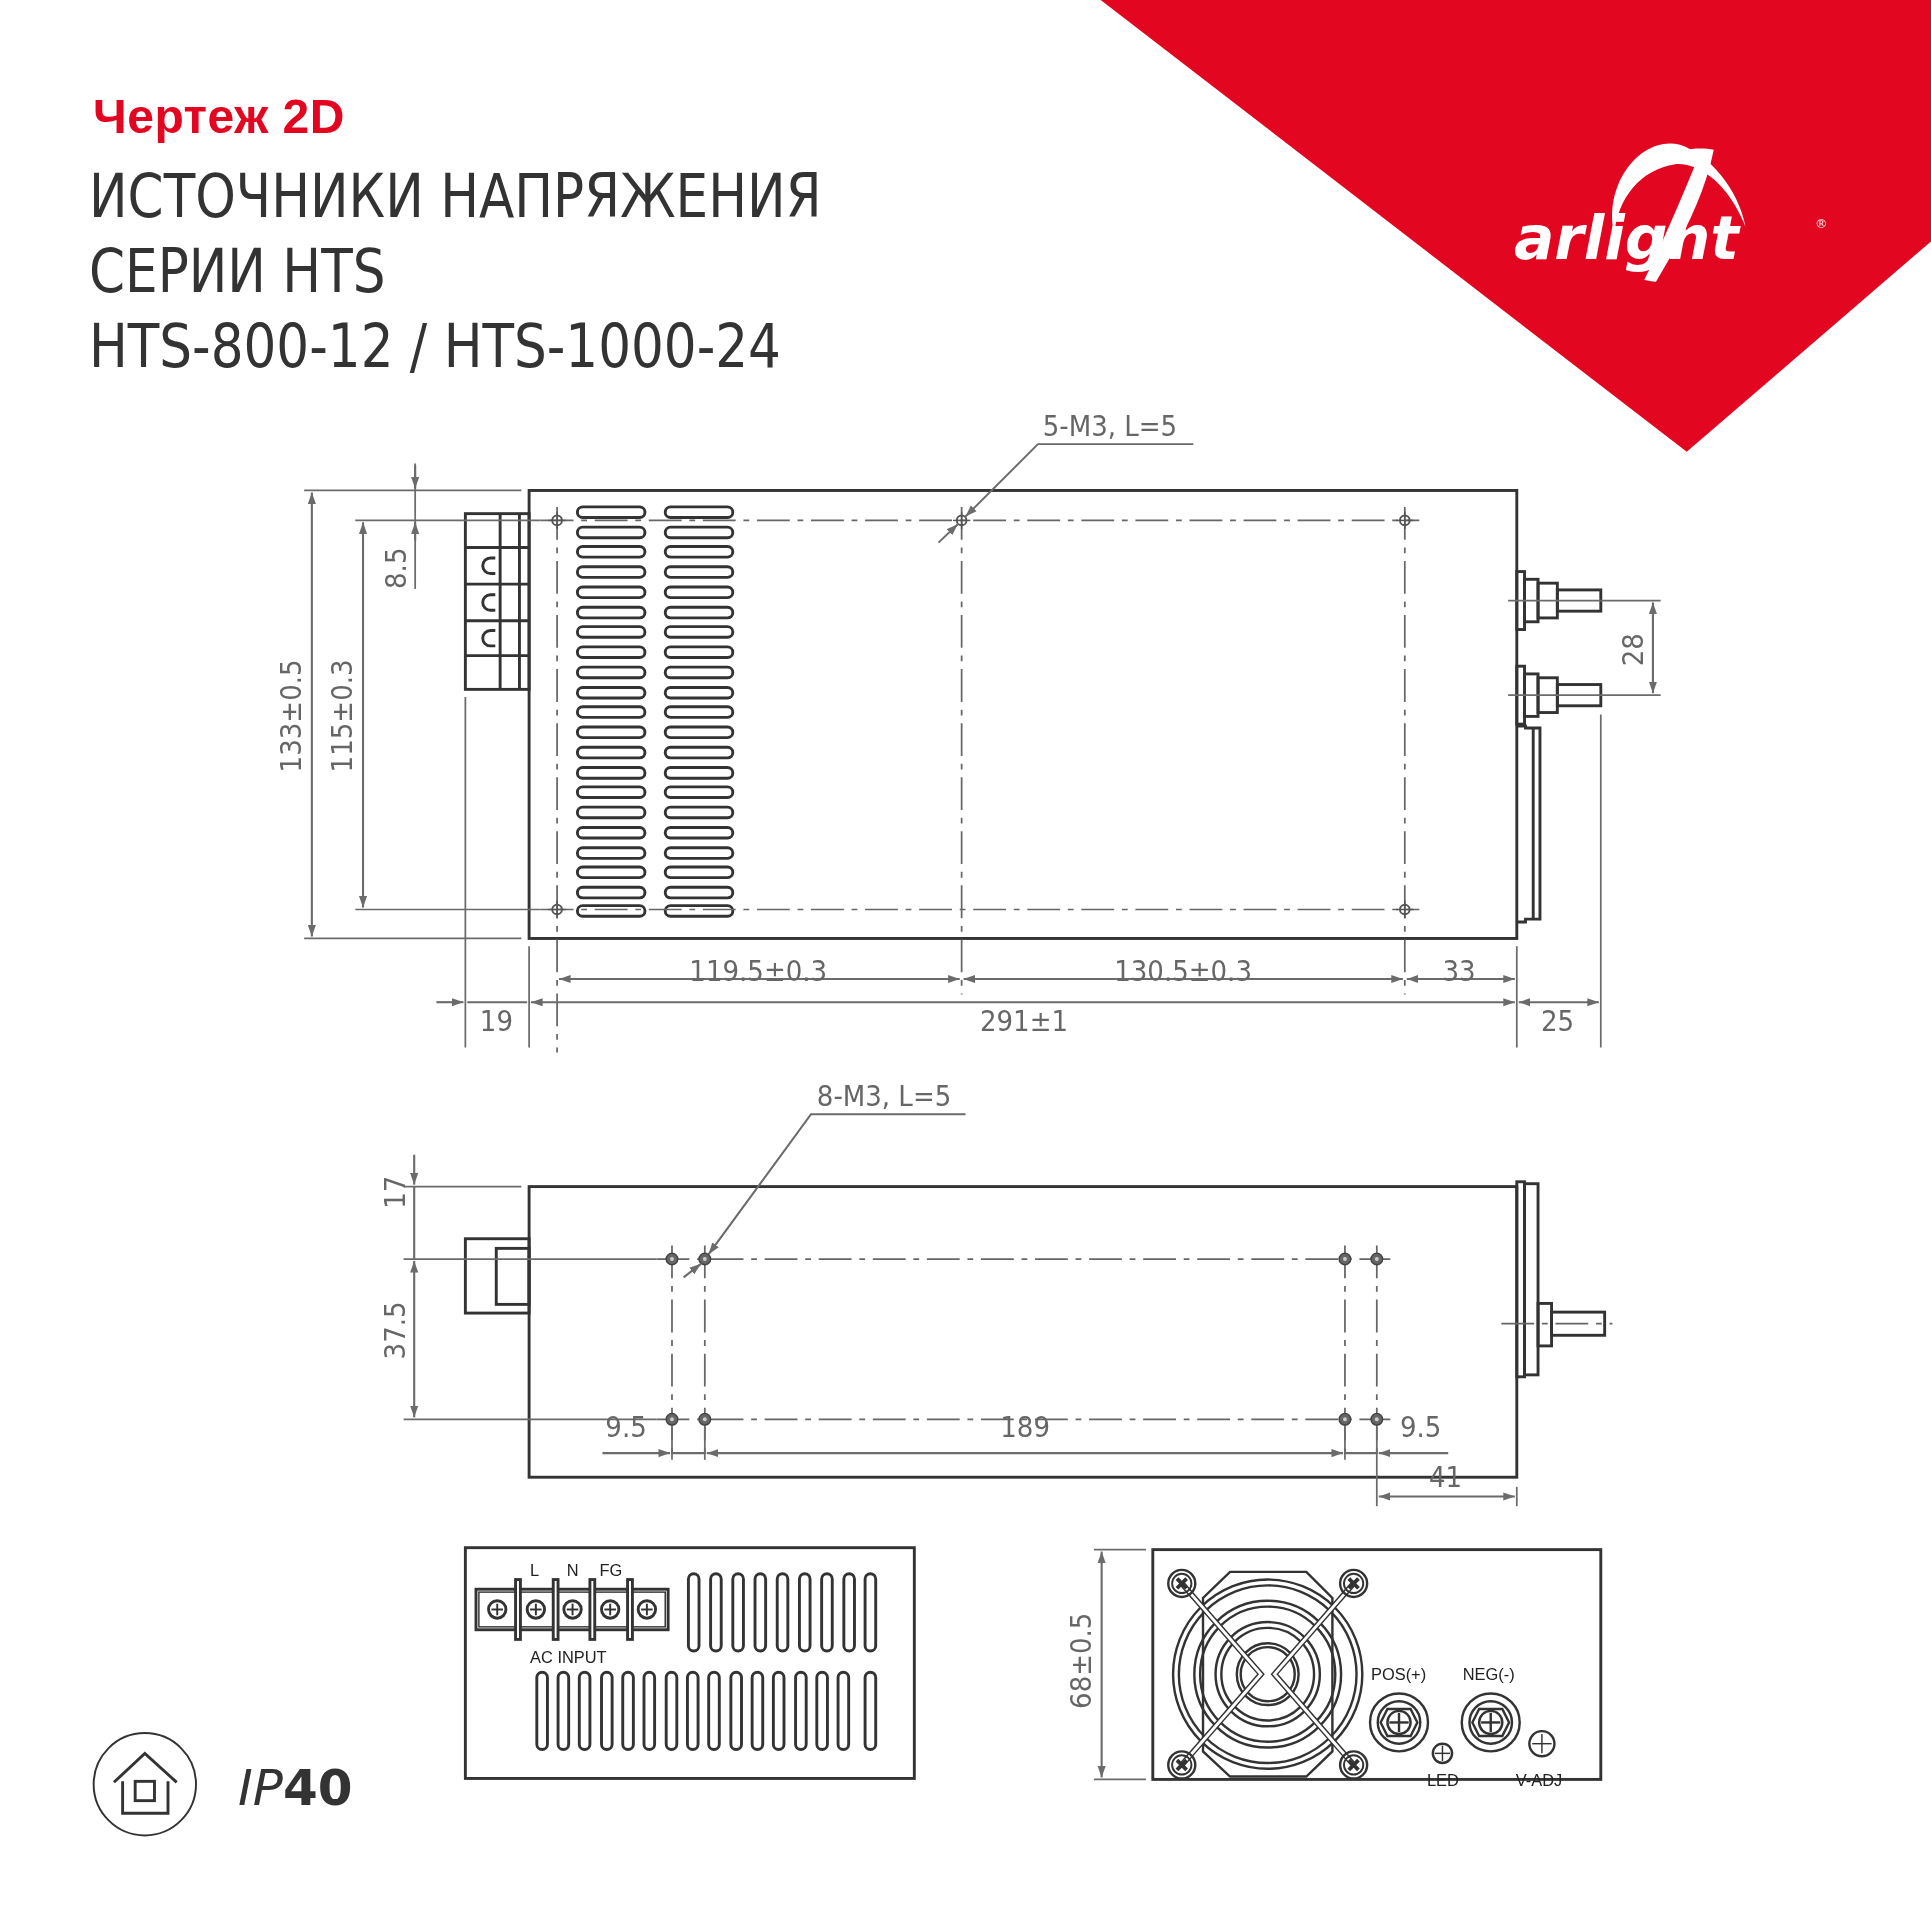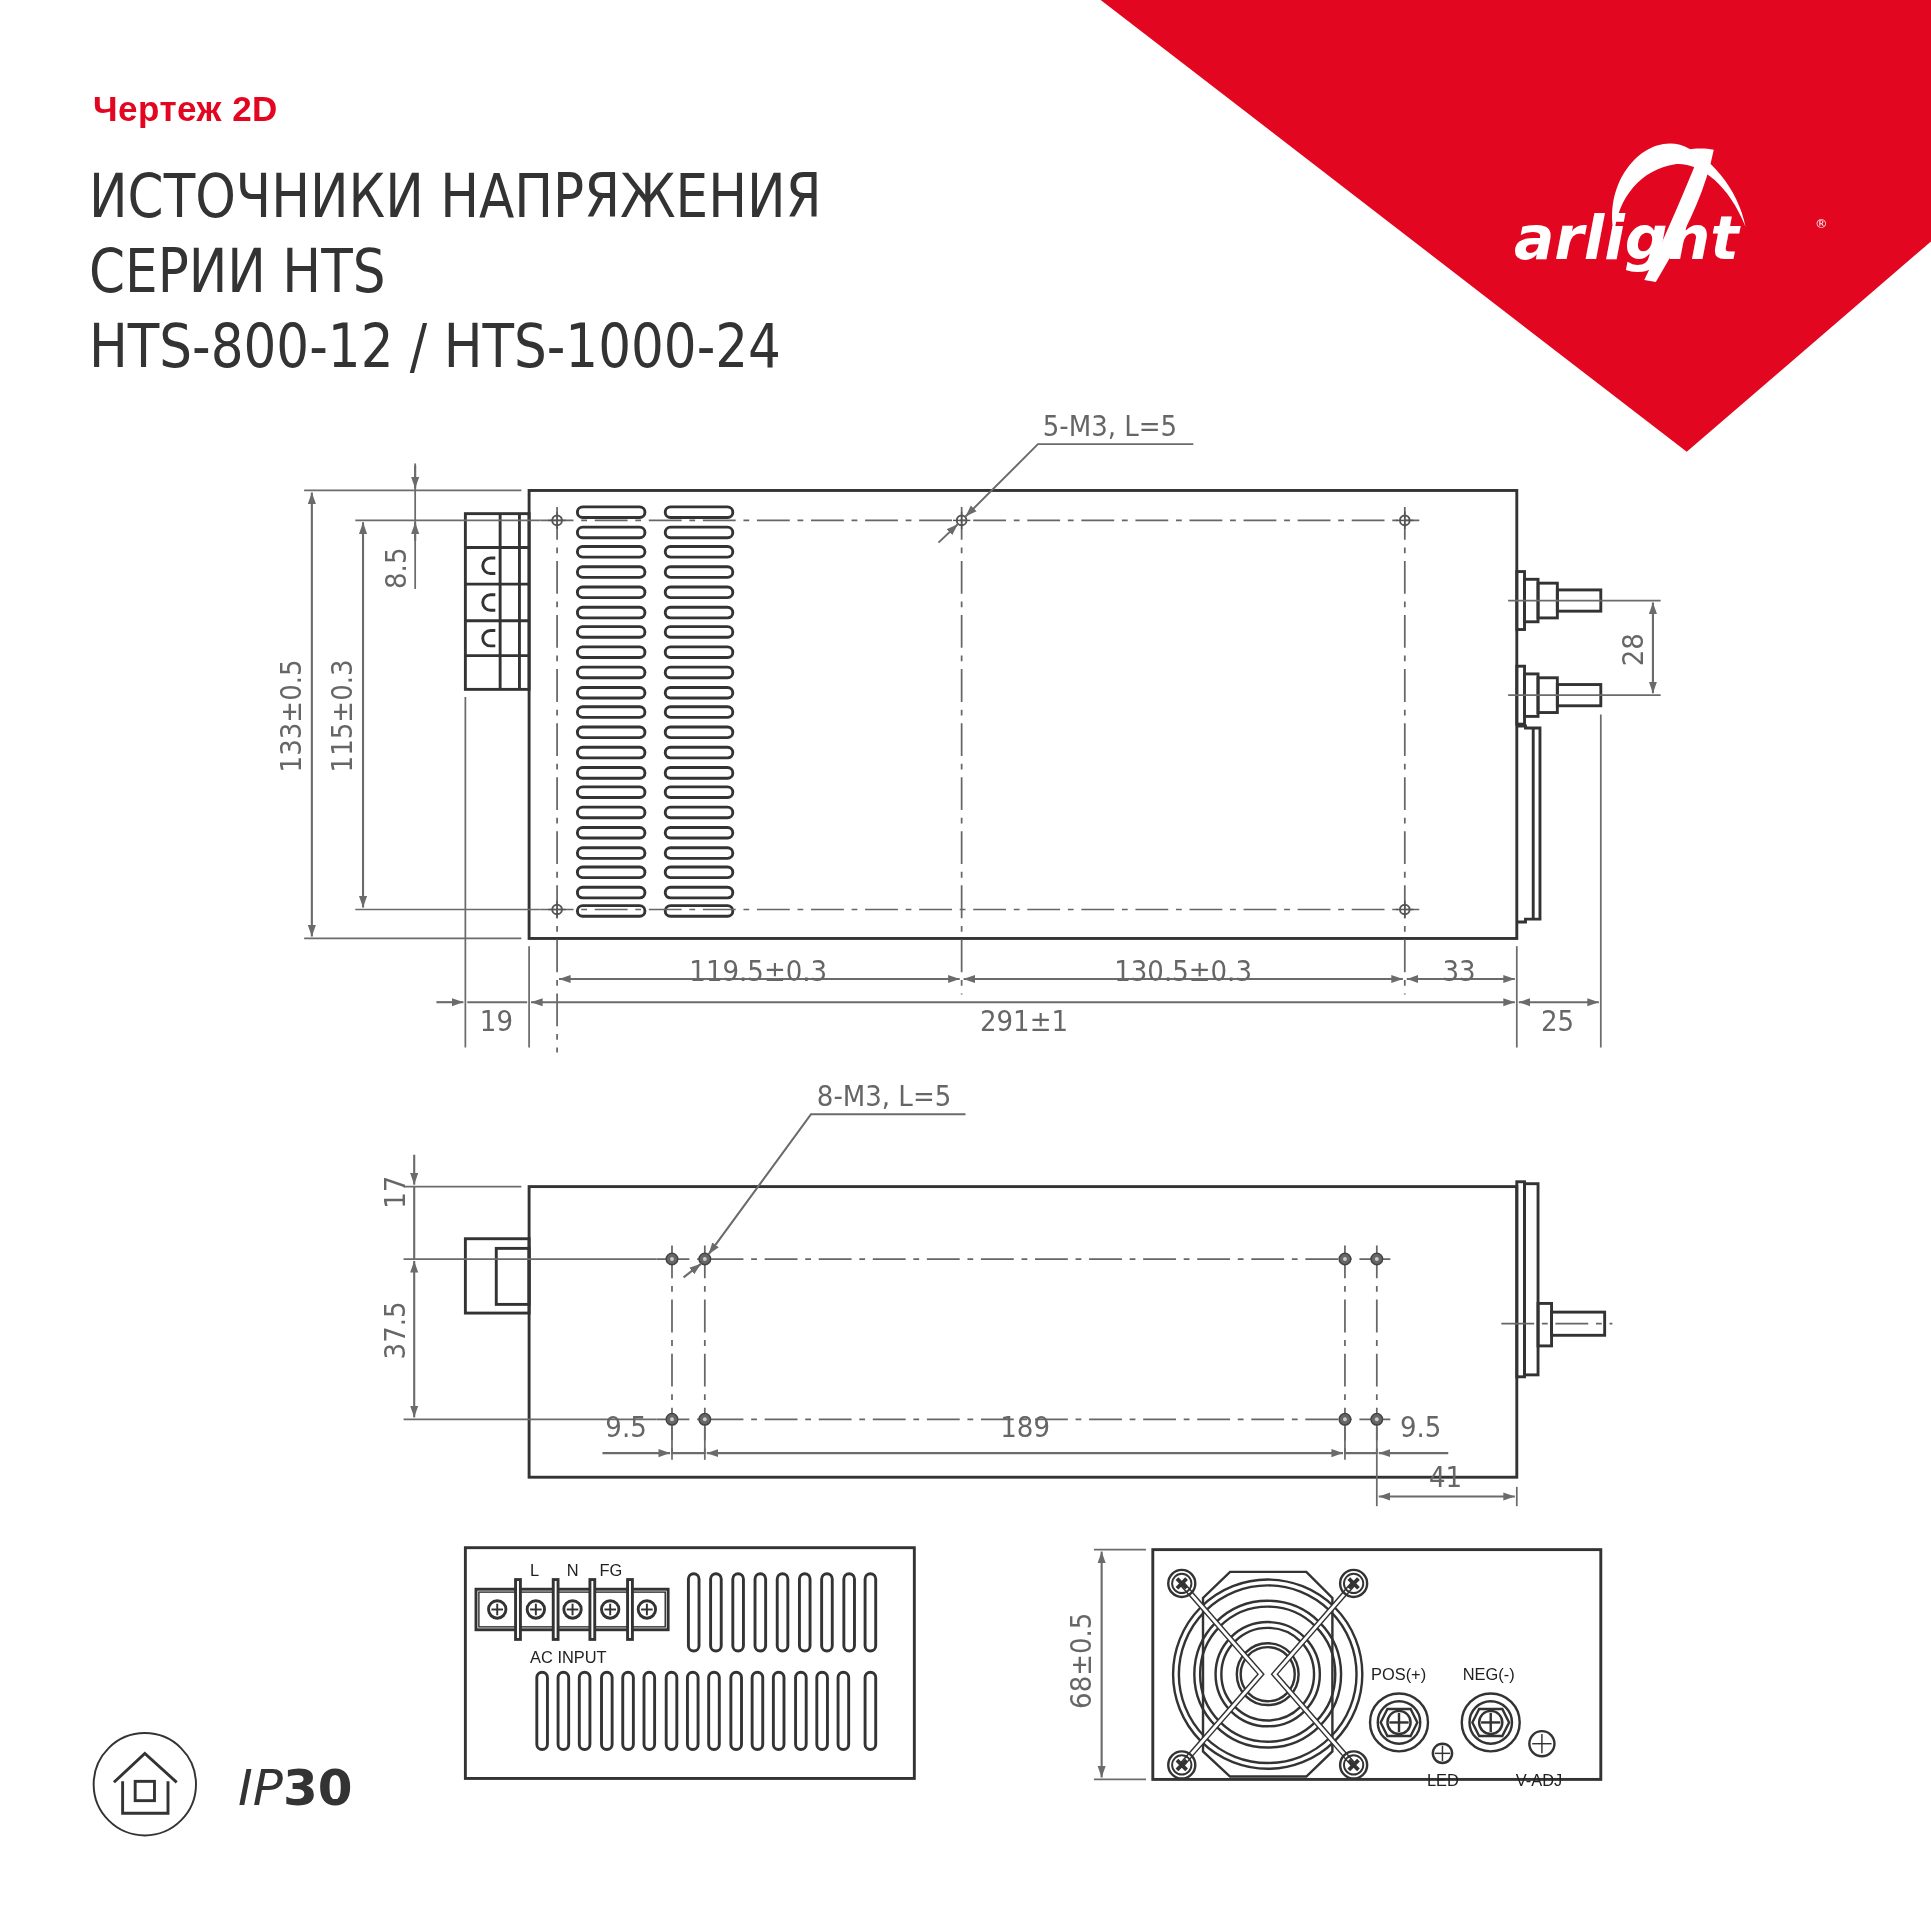--- a/index.html
+++ b/index.html
@@ -1,17 +1,17 @@
 <!DOCTYPE html>
 <html><head>
 <meta charset="utf-8">
 <style>
   html, body { margin:0; padding:0; background:#ffffff; }
   body { width:1931px; height:1931px; position:relative; overflow:hidden; font-family:"DejaVu Sans", sans-serif; }
-  .subtitle { position:absolute; left:93px; top:89px; font-family:"Liberation Sans", sans-serif; font-weight:bold; font-size:35px; color:#e30621; letter-spacing:0.5px; }
+  .subtitle { position:absolute; left:93px; top:89px; font-family:"Liberation Sans", sans-serif; font-weight:bold; font-size:48px; color:#e30621; letter-spacing:0.5px; }
   .title { position:absolute; left:89px; top:159px; font-family:"DejaVu Sans", sans-serif; font-weight:normal; font-size:60px; line-height:75px; color:#333333; transform:scaleX(0.86); transform-origin:left top; white-space:nowrap; }
   .title div { height:75px; }
   svg.drawing { position:absolute; left:0; top:0; }
   .ip { position:absolute; left:238px; top:1759px; font-family:"DejaVu Sans", sans-serif; font-size:50px; color:#333; }
   .ip .ipcode { font-weight:normal;font-style:italic; }
   .ip .ipnum { font-weight:bold; }
   .dim { font-family:"DejaVu Sans Condensed","DejaVu Sans", sans-serif; fill:#666666; font-size:30px; }
   .lbl { font-family:"Liberation Sans", sans-serif; fill:#222; font-size:17px; }
 </style>
 </head>
@@ -354,15 +354,15 @@
 
   <g fill="none" stroke="#333">
     <circle cx="150" cy="1848" r="53" stroke-width="2"></circle>
     <polyline points="118,1846 150,1816 183,1846" stroke-width="3"></polyline>
     <polyline points="127,1845 127,1878 174,1878 174,1845" stroke-width="3"></polyline>
     <rect x="140" y="1845" width="20" height="20" stroke-width="3"></rect>
   </g>
 </svg>
 
 <div class="ip">
-  <span class="ipcode">IP</span><span class="ipnum">30</span>
+  <span class="ipcode">IP</span><span class="ipnum">40</span>
 </div>
 
 
 </body></html>

